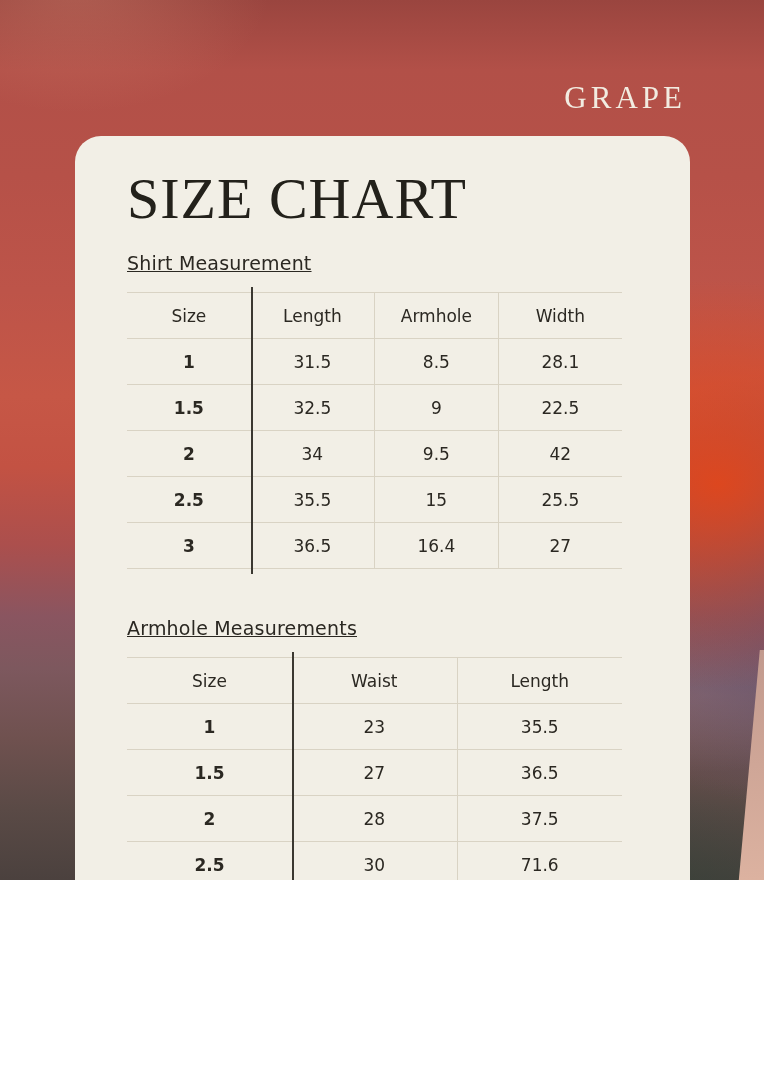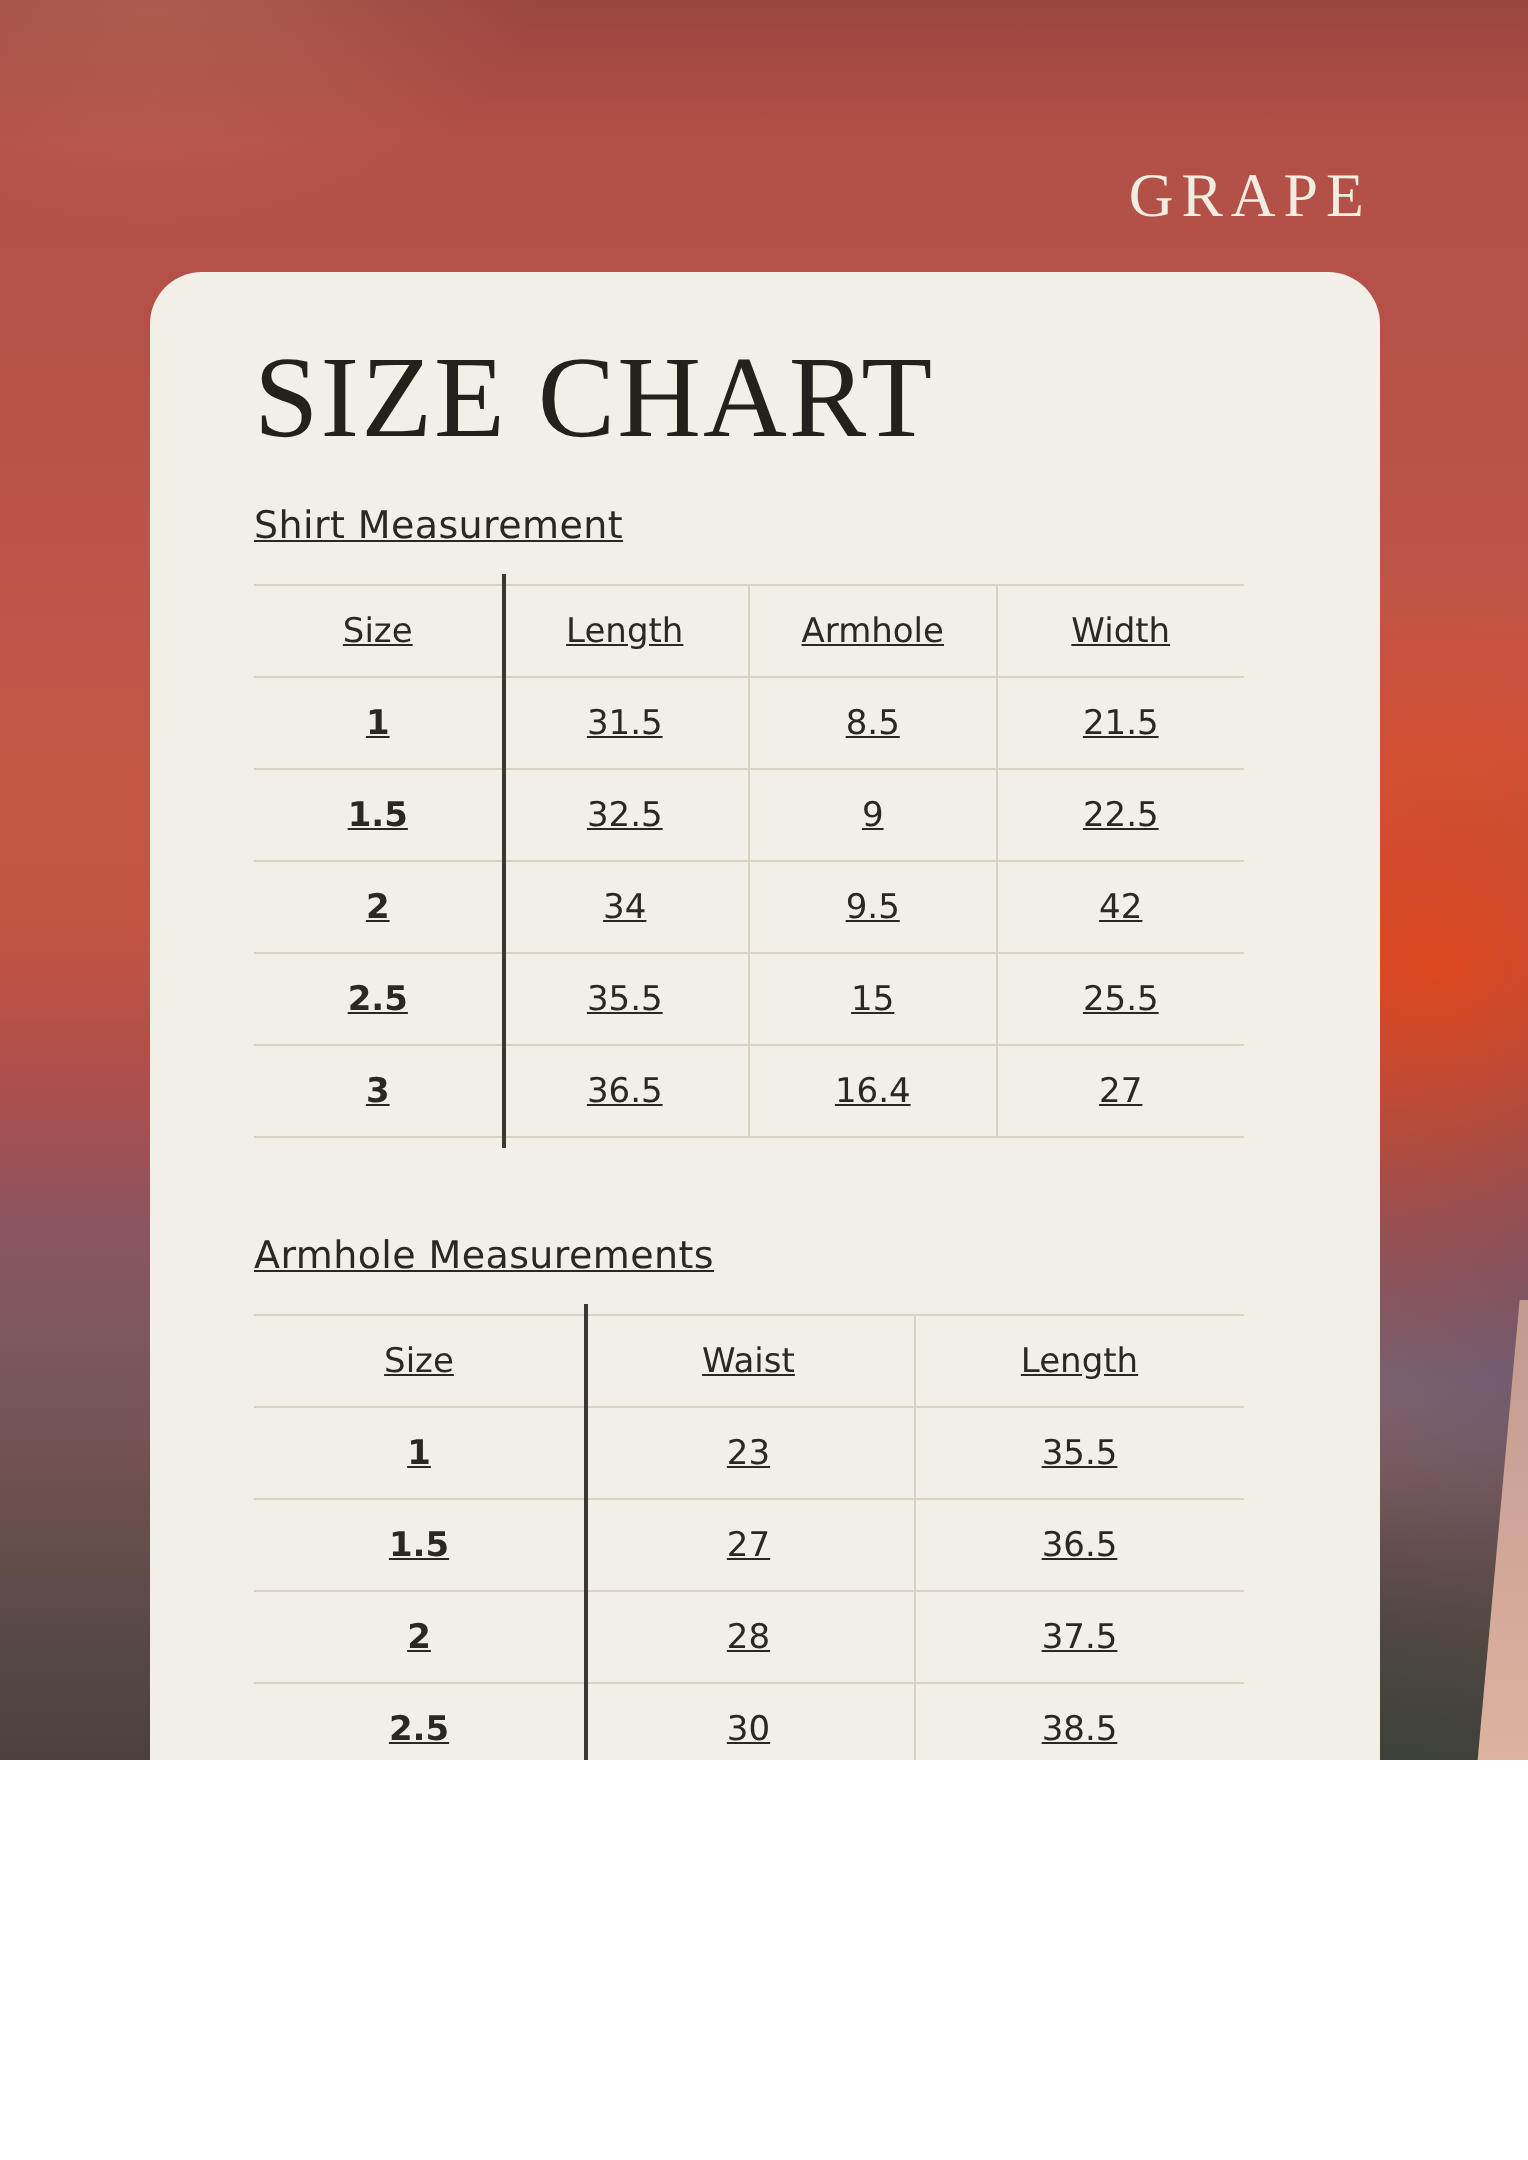--- a/index.html
+++ b/index.html
@@ -80,21 +80,20 @@
   .s2::after{ left:165px; }
 
   table.size-table{
     width:495px; border-collapse:collapse; table-layout:fixed;
   }
   .size-table th, .size-table td{
     height:46px; padding:0;
     text-align:center; vertical-align:middle;
     font-size:17px; font-weight:normal;
     color:var(--text-dark);
-    text-decoration:underline;
   }
   .size-table thead tr{ border-top:1px solid var(--table-line); }
   .size-table tr{ border-bottom:1px solid var(--table-line); }
   .size-table th:nth-child(n+3), .size-table td:nth-child(n+3){
     border-left:1px solid var(--table-line);
   }
   .size-table tbody td:first-child{ font-weight:bold; }
 </style>
 </head>
 <body>
@@ -118,21 +117,21 @@
                 <th>Length</th>
                 <th>Armhole</th>
                 <th>Width</th>
               </tr>
             </thead>
             <tbody>
               <tr>
                 <td>1</td>
                 <td>31.5</td>
                 <td>8.5</td>
-                <td>21.5</td>
+                <td>28.1</td>
               </tr>
               <tr>
                 <td>1.5</td>
                 <td>32.5</td>
                 <td>9</td>
                 <td>22.5</td>
               </tr>
               <tr>
                 <td>2</td>
                 <td>34</td>
@@ -179,21 +178,21 @@
                 <td>36.5</td>
               </tr>
               <tr>
                 <td>2</td>
                 <td>28</td>
                 <td>37.5</td>
               </tr>
               <tr>
                 <td>2.5</td>
                 <td>30</td>
-                <td>38.5</td>
+                <td>71.6</td>
               </tr>
               <tr>
                 <td>3</td>
                 <td>32</td>
                 <td>39.5</td>
               </tr>
             </tbody>
           </table>
         </div>
     </section>

